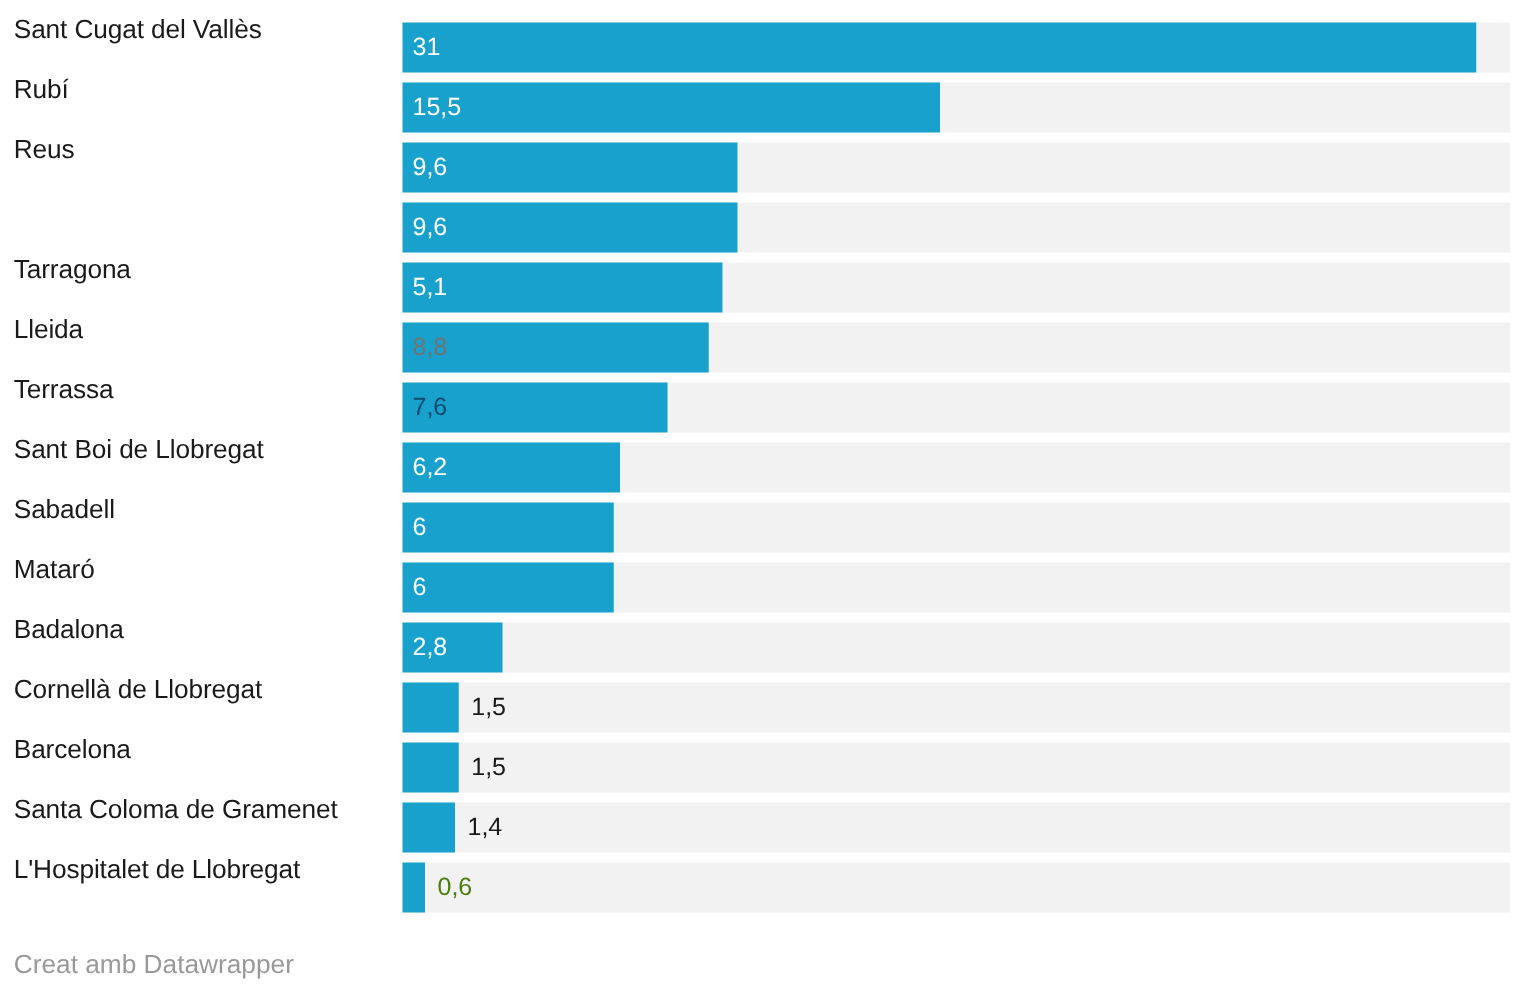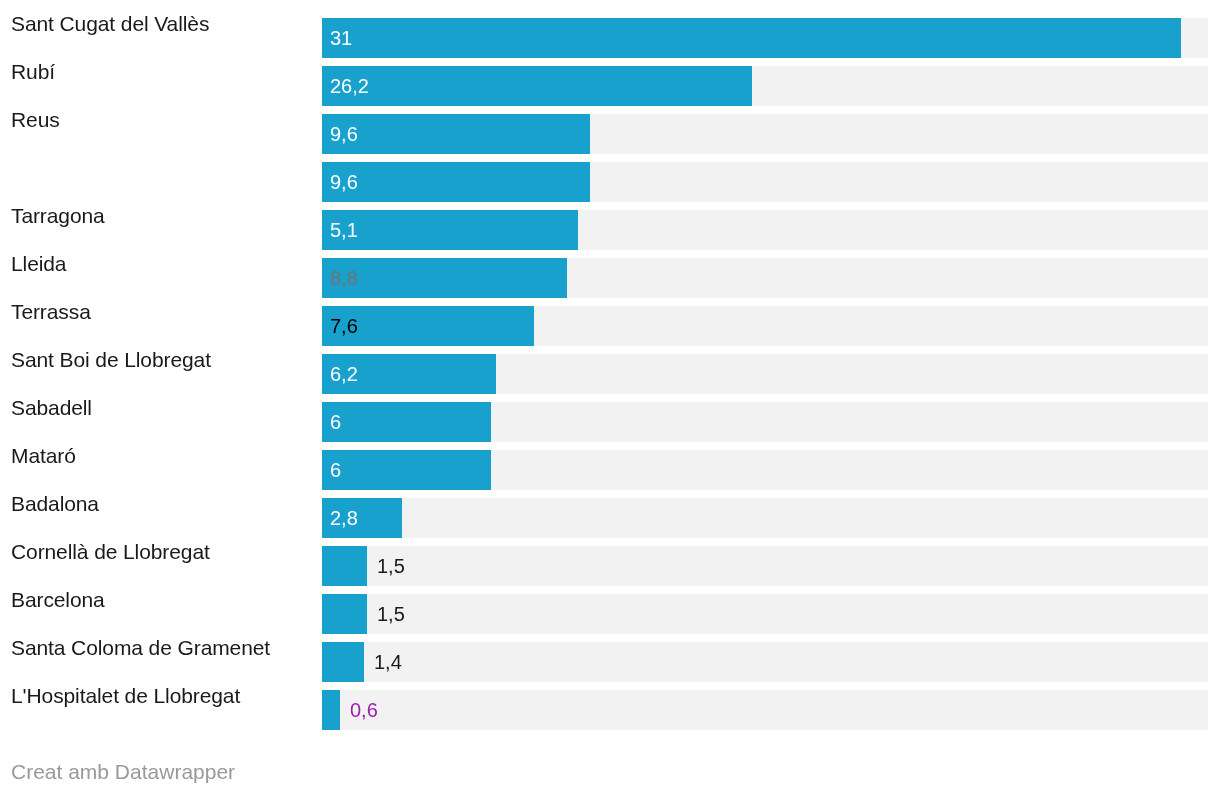--- a/index.html
+++ b/index.html
@@ -105,21 +105,21 @@
         <div class="row-label">Sant Cugat del Vallès</div>
         <div class="track">
           <div class="bar" style="width: 859px; background: rgb(24, 161, 205);"></div>
           <div class="value-inside" style="color: rgb(255, 255, 255);">31</div>
         </div>
       </div>
       <div class="bar-row">
         <div class="row-label">Rubí</div>
         <div class="track">
           <div class="bar" style="width: 430px; background: rgb(24, 161, 205);"></div>
-          <div class="value-inside" style="color: rgb(255, 255, 255);">26,2</div>
+          <div class="value-inside" style="color: rgb(255, 255, 255);">15,5</div>
         </div>
       </div>
       <div class="bar-row">
         <div class="row-label">Reus</div>
         <div class="track">
           <div class="bar" style="width: 268px; background: rgb(24, 161, 205);"></div>
           <div class="value-inside" style="color: rgb(255, 255, 255);">9,6</div>
         </div>
       </div>
       <div class="bar-row">
@@ -139,21 +139,21 @@
         <div class="row-label">Lleida</div>
         <div class="track">
           <div class="bar" style="width: 245px; background: rgb(24, 161, 205);"></div>
           <div class="value-inside" style="color: #737373;">8,8</div>
         </div>
       </div>
       <div class="bar-row">
         <div class="row-label">Terrassa</div>
         <div class="track">
           <div class="bar" style="width: 212px; background: rgb(24, 161, 205);"></div>
-          <div class="value-inside" style="color: #000000;">7,6</div>
+          <div class="value-inside" style="color: #0c4a6e;">7,6</div>
         </div>
       </div>
       <div class="bar-row">
         <div class="row-label">Sant Boi de Llobregat</div>
         <div class="track">
           <div class="bar" style="width: 174px; background: rgb(24, 161, 205);"></div>
           <div class="value-inside" style="color: rgb(255, 255, 255);">6,2</div>
         </div>
       </div>
       <div class="bar-row">
@@ -195,18 +195,18 @@
         <div class="row-label">Santa Coloma de Gramenet</div>
         <div class="track">
           <div class="bar" style="width: 42px; background: rgb(24, 161, 205);"></div>
           <div class="value-outside" style="color: rgb(26, 26, 26); left: 52px; text-align: right;">1,4</div>
         </div>
       </div>
       <div class="bar-row">
         <div class="row-label">L'Hospitalet de Llobregat</div>
         <div class="track">
           <div class="bar" style="width: 18px; background: rgb(24, 161, 205);"></div>
-          <div class="value-outside" style="color: #a21caf; left: 28px;">0,6</div>
+          <div class="value-outside" style="color: #4d7c0f; left: 28px;">0,6</div>
         </div>
       </div>
     </div>
   <div class="footer">Creat amb Datawrapper</div>
 </div>
 
 </body></html>

